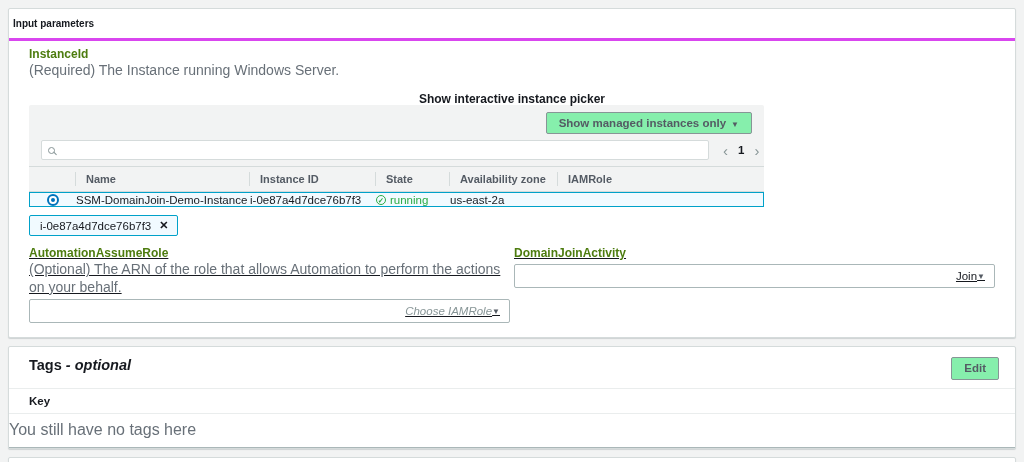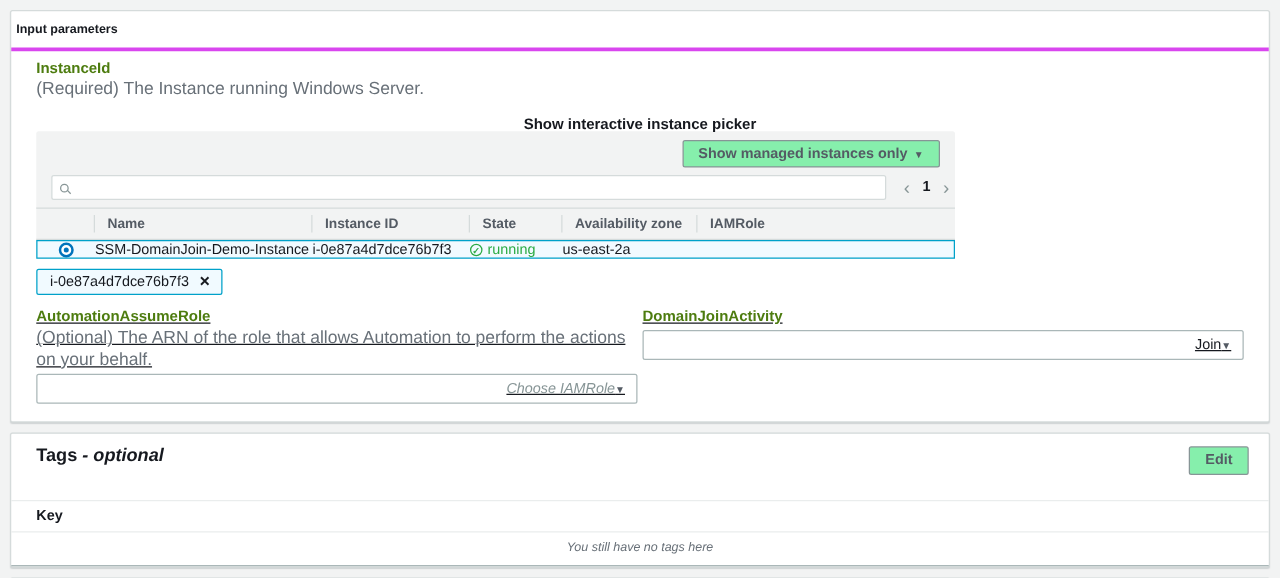--- a/index.html
+++ b/index.html
@@ -137,25 +137,25 @@
   .select .caret { font-size: 8px; color: #545b64; }
 
   
   .tags-header { display: flex; justify-content: space-between; align-items: flex-start; padding: 10px 16px 8px 20px; }
   .card-title { font-size: 14.5px; font-weight: bold; }
   .card-title .optional { font-style: italic; text-align: center; }
   .tags-desc { margin-top: 3px; }
   .tags-cols {
     display: grid; grid-template-columns: 460px 1fr;
     padding: 6px 20px; font-weight: bold; color: #16191f; font-size: 11.5px;
-    border-top: 1px solid #eaeded; border-bottom: 1px solid #eaeded; margin-top: 12px;
+    border-top: 1px solid #eaeded; border-bottom: 1px solid #eaeded;
   }
   .tags-empty {
-    text-align: center; color: #687078; font-size: 10px;
-    padding: 7px 0 8px 0; border-bottom: 1px solid #aab7b8; font-style: italic;
+    color: #687078; font-size: 16px;
+    padding: 7px 0 8px 0; border-bottom: 1px solid #aab7b8;
   }
 
   
   .cli-card { display: flex; align-items: center; gap: 9px; padding: 8px 20px; cursor: pointer; }
   .expander-arrow { font-size: 9px; color: #16191f; }
   .cli-title { font-size: 13px; font-weight: bold; }
 </style>
 </head>
 <body>
 

